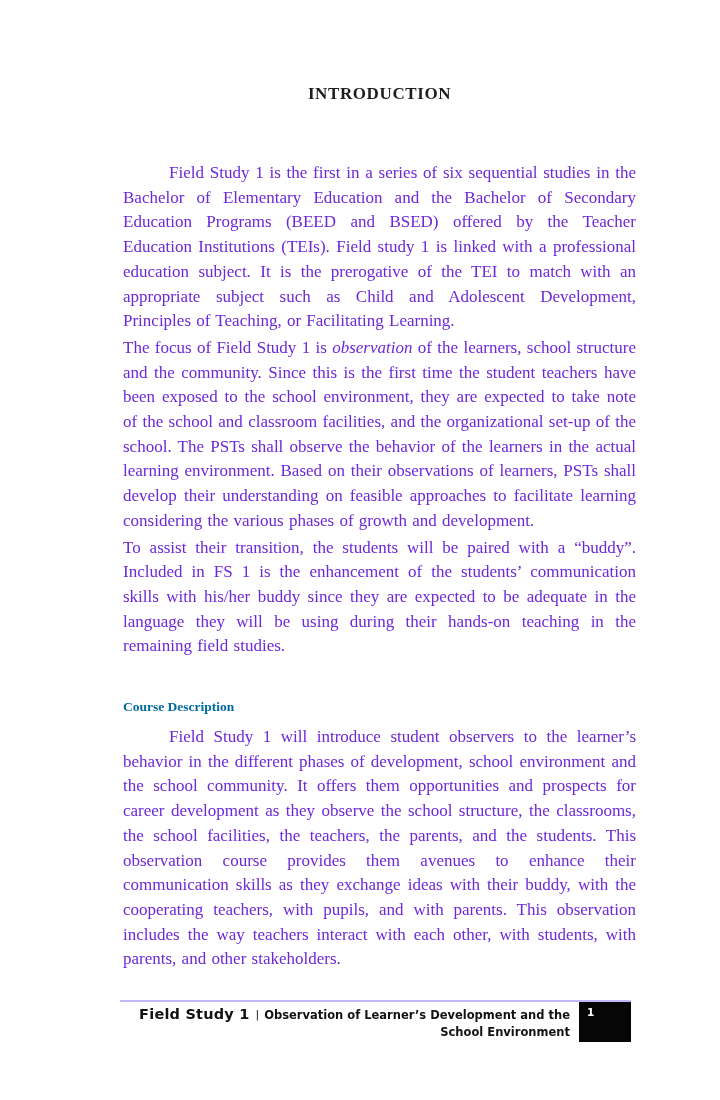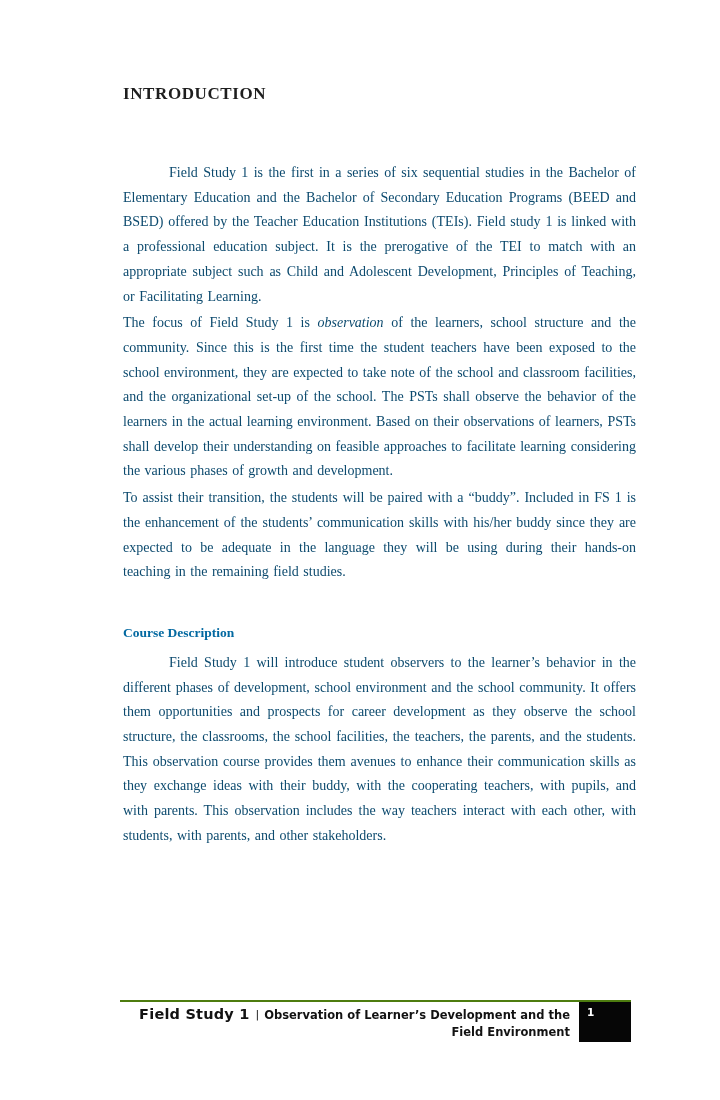--- a/index.html
+++ b/index.html
@@ -19,48 +19,49 @@
   }
   .content {
     margin-left: 123px;
     width: 513px;
   }
   h1.doc-title {
     margin-top: 84px;
     font-size: 17px;
     line-height: 20px;
     font-weight: bold;
+    text-align: center;
     letter-spacing: 0.6px;
     color: #1e1e1e;
   }
   p.body-par {
-    font-size: 14px;
+    font-size: 17px;
     line-height: 24.7px;
     text-align: justify;
-    color: #0c4a6e;
+    color: #6d28d9;
     margin-bottom: 2px;
     word-spacing: 1px;
   }
   p.body-par.first { margin-top: 57px; }
   p.body-par.indent { text-indent: 46px; }
   p.body-par em { }
   h2.section-heading {
     margin-top: 40px;
     font-size: 13.5px;
     line-height: 16px;
     font-weight: bold;
     color: #0369a1;
   }
   p.body-par.after-heading { margin-top: 10px; }
   .footer {
     position: absolute;
     left: 120px;
     top: 1000px;
     width: 511px;
-    border-top: 2px solid #4d7c0f;
+    border-top: 2px solid #c4b5fd;
     display: flex;
     align-items: flex-start;
   }
   .footer-text {
     flex: 1;
     text-align: right;
     padding-top: 3px;
     padding-right: 9px;
     font-family: "DejaVu Sans", sans-serif;
     font-weight: bold;
@@ -107,19 +108,19 @@
 
     <p class="body-par indent after-heading">Field Study 1 will introduce student observers to the learner’s behavior in the different phases of development, school environment and the school community. It offers them opportunities and prospects for career development as they observe the school structure, the classrooms, the school facilities, the teachers, the parents, and the students. This observation course provides them avenues to enhance their communication skills as they exchange ideas with their buddy, with the cooperating teachers, with pupils, and with parents. This observation includes the way teachers interact with each other, with students, with parents, and other stakeholders.</p>
 
   </div>
 
   <div class="footer">
     <div class="footer-text">
       <div class="footer-line1">
         <span class="footer-course">Field Study 1</span><span class="footer-sep">|</span><span class="footer-subtitle">Observation of Learner’s Development and the</span>
       </div>
-      <div class="footer-line2">Field Environment</div>
+      <div class="footer-line2">School Environment</div>
     </div>
     <div class="page-number-box">
       <span>1</span>
     </div>
   </div>
 </div>
 
 </body></html>

